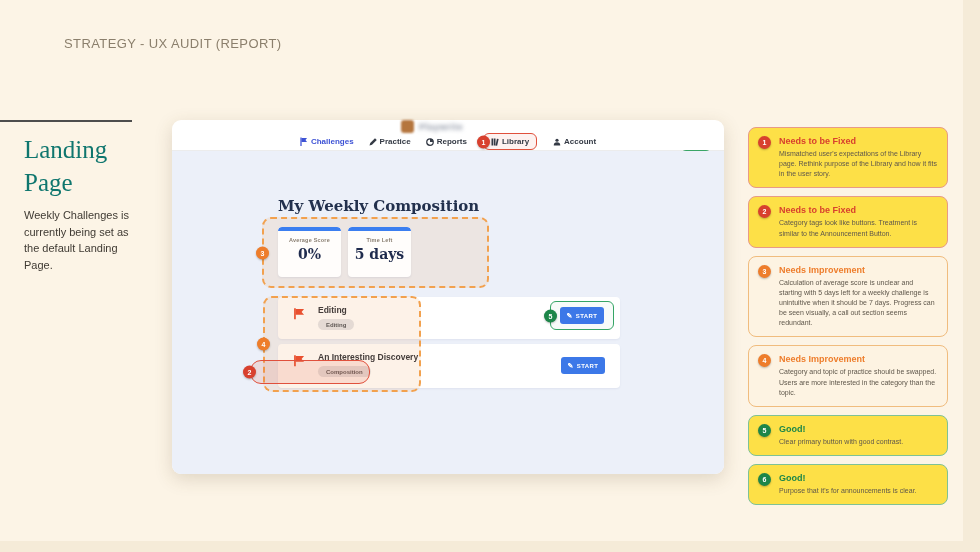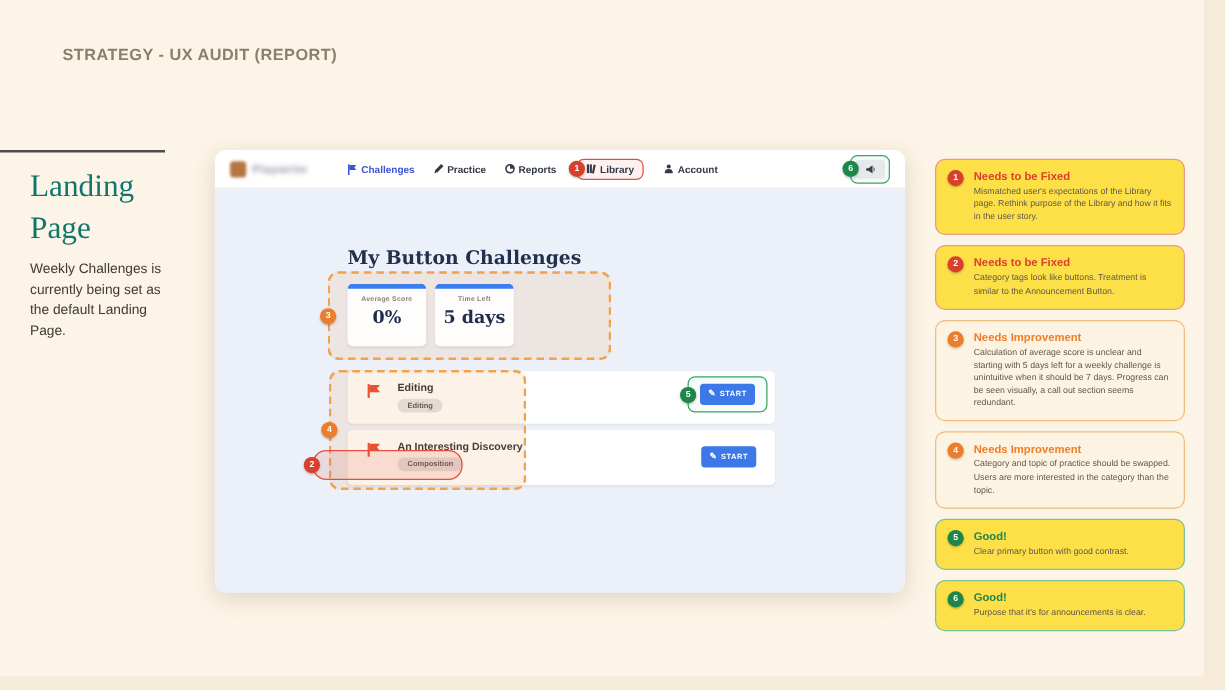--- a/index.html
+++ b/index.html
@@ -9,22 +9,22 @@
     font-family:"Liberation Sans", sans-serif;
     position:relative;overflow:hidden;
     -webkit-font-smoothing:antialiased;
   }
   .canvas{
     position:absolute;left:0;top:0;width:963px;height:541px;
     background:#fcf4e6;
   }
   
   .report-title{
-    position:absolute;left:50px;top:36px;
-    font-size:13px;font-weight:700;letter-spacing:.4px;
+    position:absolute;left:64px;top:36px;
+    font-size:13px;font-weight:400;letter-spacing:.4px;
     color:#8b7f6c;
     text-align:center;
   }
   .section-rule{
     position:absolute;left:0;top:120px;width:132px;height:2px;background:#4d4d4d;
   }
   .section-title{
     position:absolute;left:24px;top:134px;width:112px;
     font-family:Liberation Serif, serif;
     font-size:25px;line-height:1.3;color:#0f766e;font-weight:500;
@@ -37,20 +37,21 @@
   .mockup{
     position:absolute;left:172px;top:120px;width:552px;height:354px;
     background:#ffffff;border-radius:9px;
     box-shadow:0 5px 18px rgba(90,70,40,.18);
   }
   .navbar{
     position:absolute;left:0;top:0;right:0;height:31px;
     display:flex;align-items:center;
     padding:0 12px;box-sizing:border-box;
     border-bottom:1px solid #ececec;
+    flex-direction:column;
   }
   .logo{display:flex;align-items:center;gap:5px;margin-right:32px;}
   .logo-ic{width:13px;height:13px;border-radius:3px;background:#b5763f;filter:blur(1.2px);}
   .logo-tx{font-size:9px;font-weight:700;color:#8d94a3;filter:blur(2px);letter-spacing:.5px;}
   .nav{display:flex;align-items:center;gap:15px;}
   .nav-item{
     display:flex;align-items:center;gap:3px;
     font-size:8px;font-weight:700;color:#343a45;cursor:pointer;white-space:nowrap;
   }
   .nav-item svg{display:block;}
@@ -238,21 +239,21 @@
       <button class="announce-btn">
         <span><svg width="9" height="9" viewBox="0 0 18 18">
               <path d="M2 7h3.5L12 2.5v13L5.5 11H2z" fill="#3a3f45"></path>
               <path d="M13.5 6a4.2 4.2 0 010 6" stroke="#3a3f45" stroke-width="1.6" fill="none"></path>
             </svg></span>
       </button>
     </div>
   </div>
 
   <div class="content">
-    <div class="mock-heading">My Button Challenges</div>
+    <div class="mock-heading">My Weekly Composition</div>
 
     <div class="chal-row row-2">
       <span class="chal-flag"><svg width="13" height="13" viewBox="0 0 20 20">
             <path d="M3 2v17" stroke="#e8462b" stroke-width="2.6" fill="none"></path>
             <path d="M4 3h13l-3.8 4.5L17 12H4z" fill="#e8462b"></path>
           </svg></span>
       <span class="chal-title">An Interesting Discovery</span>
       <span class="chal-tag">Composition</span>
       <button class="start-btn start-solo">
         <span class="start-pencil">✎</span>

